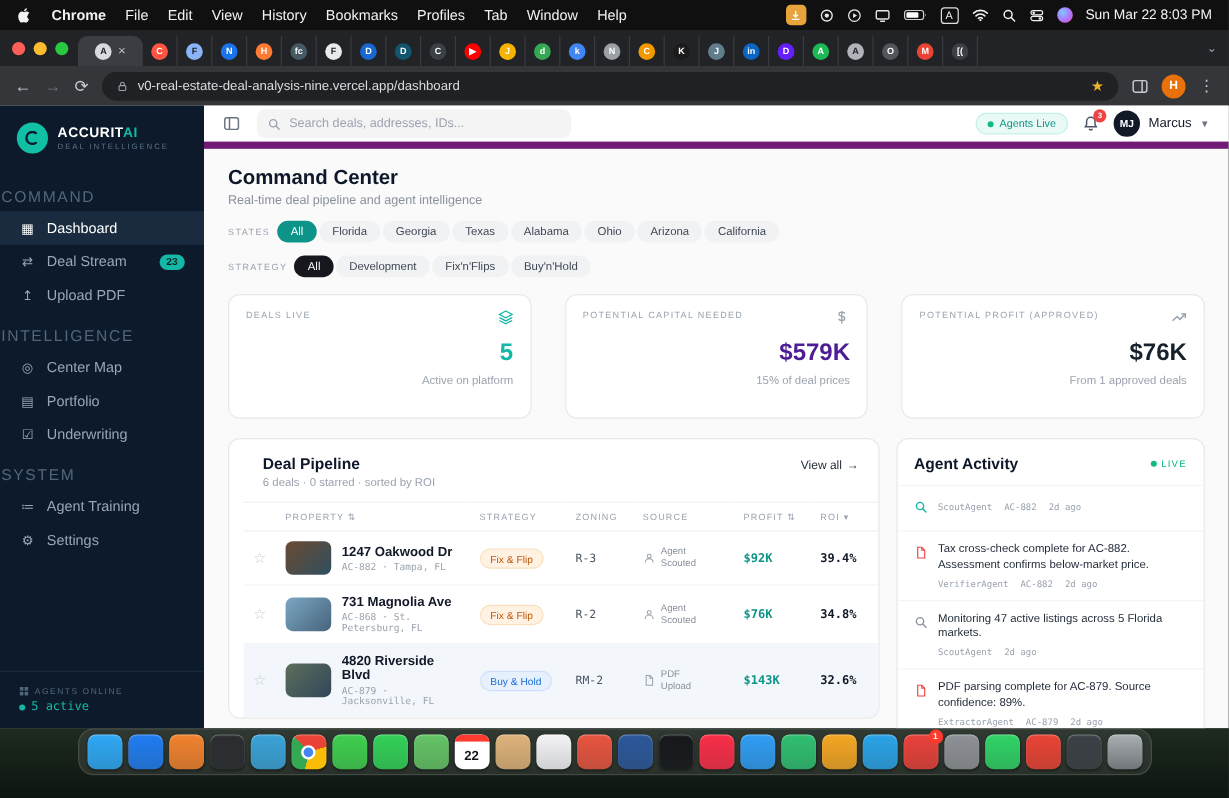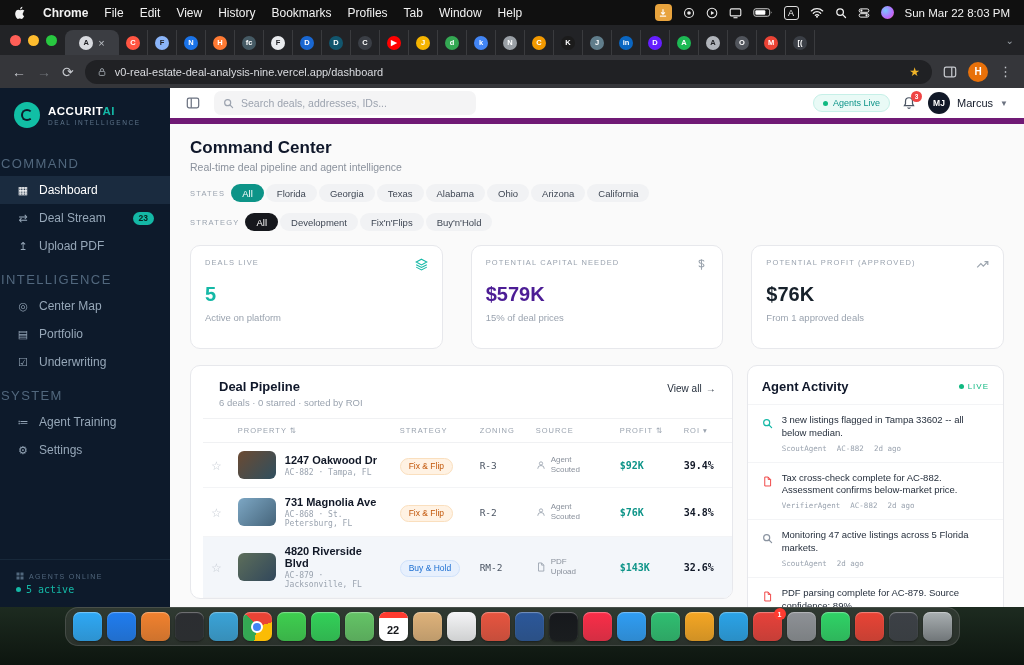--- a/index.html
+++ b/index.html
@@ -80,21 +80,21 @@
 
   .content{flex:1;overflow:hidden;padding:14px 20px 0;}
   .page-title{font-size:17px;font-weight:700;color:#0f172a;}
   .page-sub{font-size:10.5px;color:#8a919c;margin-top:3px;}
   .filter-row{display:flex;align-items:center;gap:2px;margin-top:11px;}
   .filter-label{font-size:7.5px;letter-spacing:1.2px;color:#9aa3af;margin-right:4px;}
   .pill{font-size:9.5px;padding:3.5px 11px;border-radius:999px;background:#f1f2f4;color:#3f4754;cursor:pointer;white-space:nowrap;}
   .pill.teal{background:#0d9488;color:#fff;}
   .pill.dark{background:#16181d;color:#fff;}
 
-  .stats{display:flex;gap:28px;margin-top:14px;}
+  .stats{display:flex;gap:28px;margin-top:14px;text-align:right;}
   .stat-card{flex:1;background:#fff;border:1px solid #e7e8ec;border-radius:10px;padding:12px 14px;height:104px;}
   .stat-head{display:flex;justify-content:space-between;align-items:flex-start;}
   .stat-label{font-size:7.5px;letter-spacing:1.1px;color:#9aa3af;}
   .stat-value{font-size:20px;font-weight:700;margin-top:12px;color:#17212b;}
   .stat-sub{font-size:9.5px;color:#9aa3af;margin-top:6px;}
 
   .cols{display:flex;gap:14px;margin-top:16px;align-items:flex-start;}
   .pipeline-card{flex:2.07;background:#fff;border:1px solid #e7e8ec;border-radius:10px;overflow:hidden;padding-left:12px;}
   .pc-head{display:flex;align-items:flex-start;justify-content:space-between;padding:13px 16px 10px;}
   .pc-title{font-size:13px;font-weight:700;color:#0f172a;}
@@ -625,21 +625,20 @@
                 <span>LIVE</span>
               </span>
             </div>
             <div id="activity-items">
                 <div class="act-item">
                   <span class="act-ic"><svg width="11" height="11" viewBox="0 0 16 16">
                       <circle cx="6.8" cy="6.8" r="4.4" fill="none" stroke="#14b8a6" stroke-width="1.7"></circle>
                       <line x1="10.2" y1="10.2" x2="14" y2="14" stroke="#14b8a6" stroke-width="1.7" stroke-linecap="round"></line>
                     </svg></span>
                   <div>
-                    <div class="act-txt">3 new listings flagged in Tampa 33602 -- all below median.</div>
                     <div class="act-meta">
                       <span>ScoutAgent</span>
                       <span>AC-882</span>
                       <span>2d ago</span>
                     </div>
                   </div>
                 </div>
                 <div class="act-item">
                   <span class="act-ic"><svg width="11" height="11" viewBox="0 0 16 16">
                       <path d="M4 1.5h5L12.5 5v9.5H4z" fill="none" stroke="#ef4444" stroke-width="1.4"></path>

